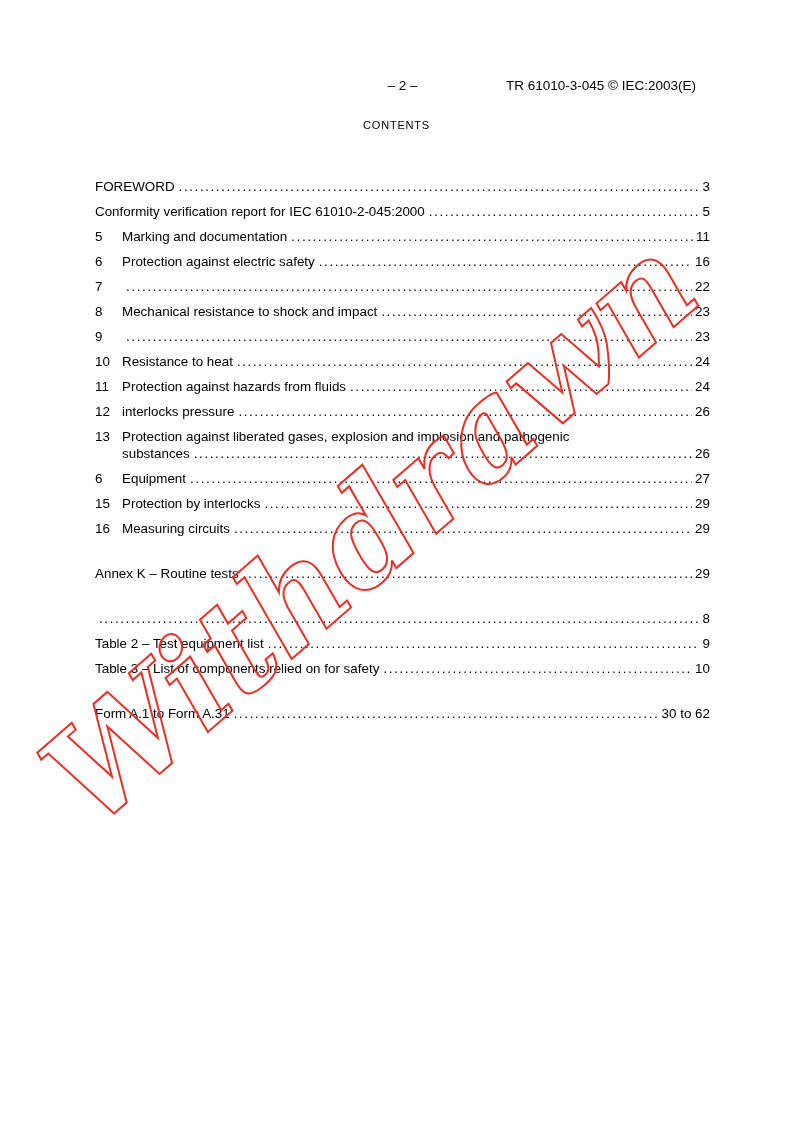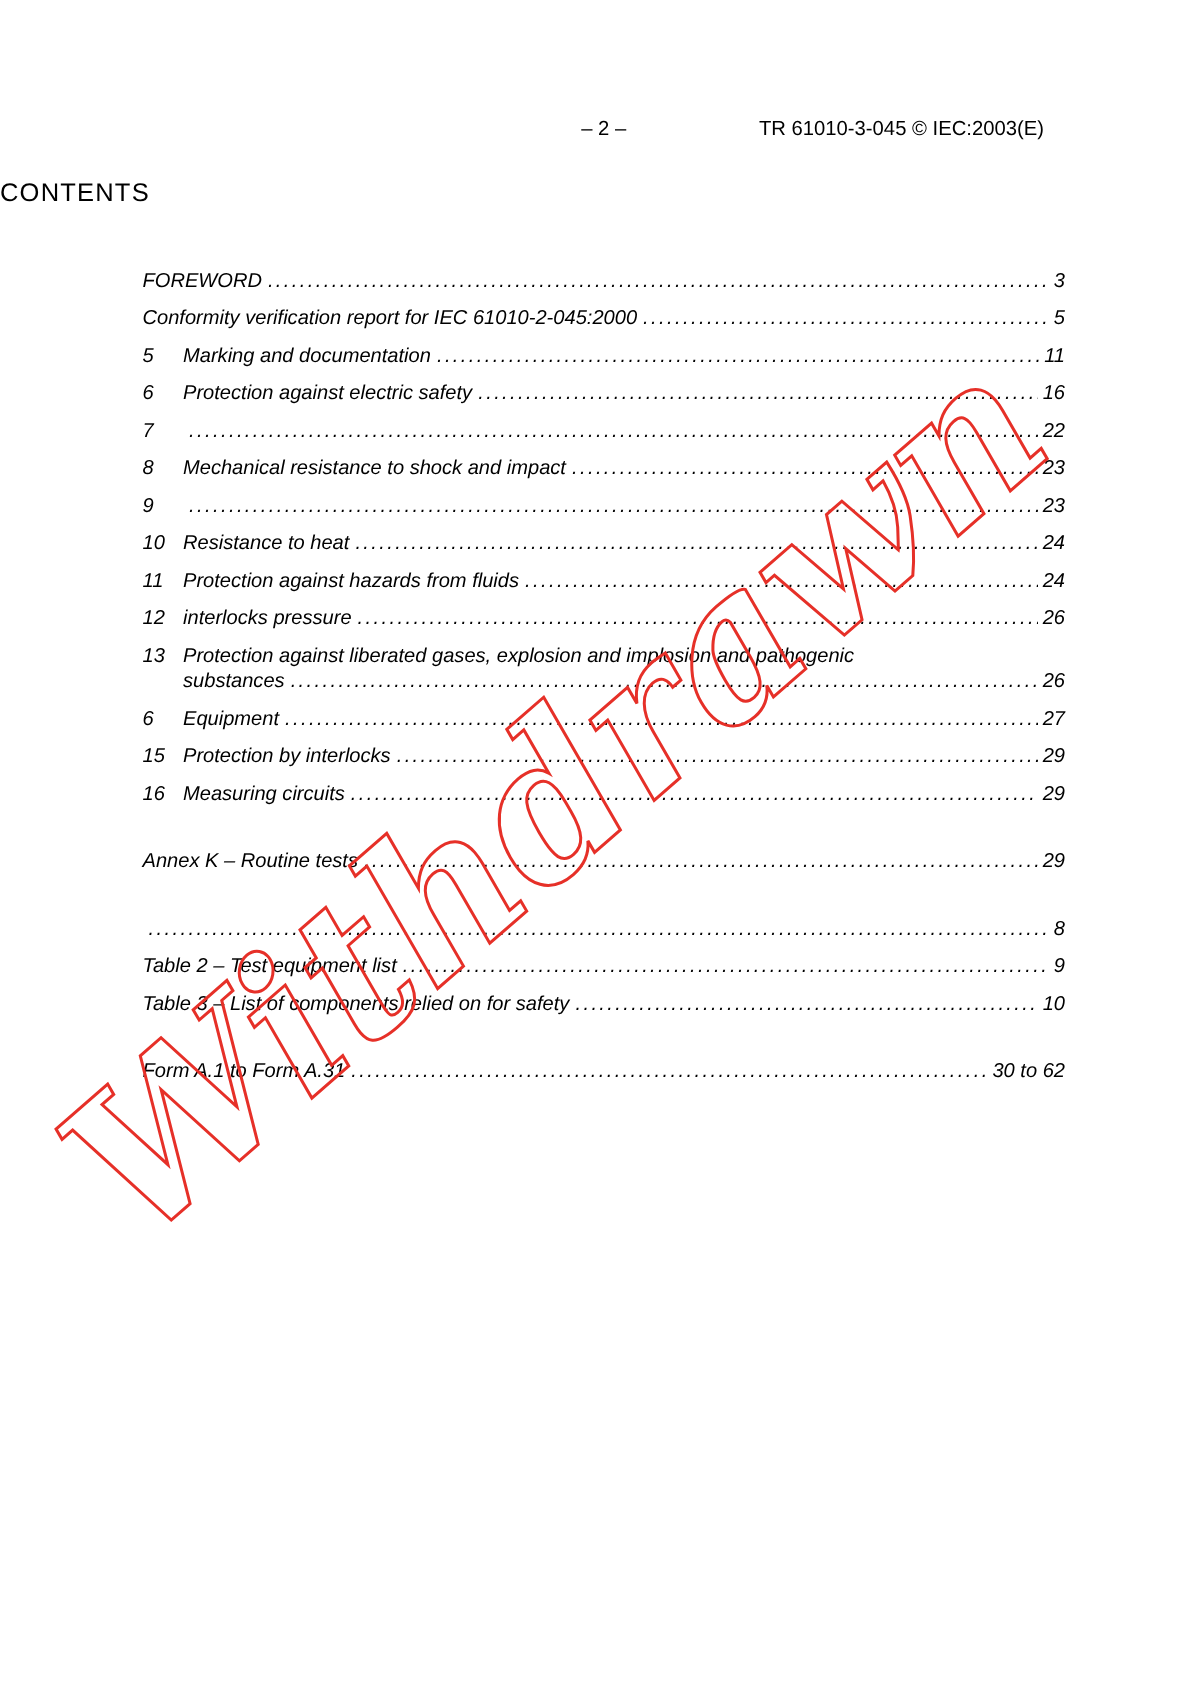--- a/index.html
+++ b/index.html
@@ -33,32 +33,33 @@
   .doc-ref {
     position: absolute;
     right: 14px;
     white-space: nowrap;
   }
   .contents-title {
     position: absolute;
     top: 119px;
     left: 0;
     width: 100%;
-    font-size: 17px;
+    text-align: center;
+    font-size: 11px;
     letter-spacing: 0.8px;
   }
   .toc {
     position: absolute;
     top: 178px;
     left: 95px;
     right: 83px;
     font-size: 13.4px;
     line-height: 17px;
   }
-  .toc-group { margin: 0; font-style: italic; }
+  .toc-group { margin: 0; }
   .toc-group + .toc-group { margin-top: 28px; }
   .toc-item { margin-bottom: 8px; display: flex; align-items: flex-start; }
   .num {
     flex: 0 0 27px;
     width: 27px;
   }
   .entry-body {
     flex: 1 1 auto;
     min-width: 0;
   }

